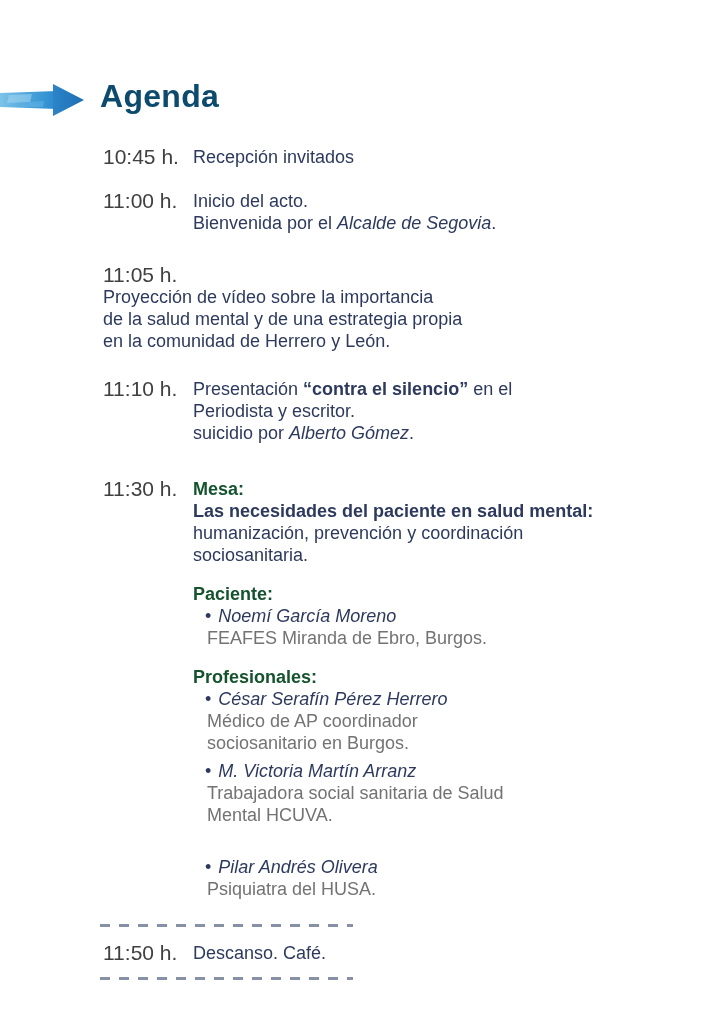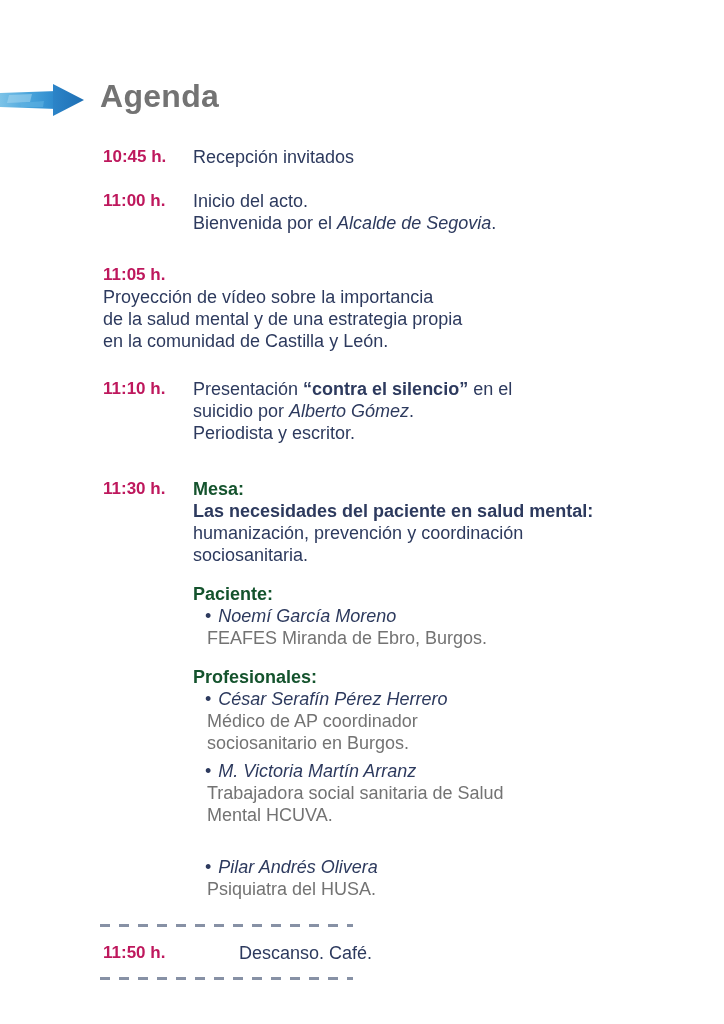--- a/index.html
+++ b/index.html
@@ -22,40 +22,40 @@
     width: 88px;
     height: 38px;
   }
   .page-title {
     position: absolute;
     top: 78px;
     left: 100px;
     margin: 0;
     font-size: 32px;
     font-weight: bold;
-    color: #737373;
+    color: #0c4a6e;
     letter-spacing: 0.3px;
   }
   .agenda {
     position: absolute;
     top: 146px;
     left: 103px;
     width: 540px;
   }
   .row {
     display: flex;
     align-items: flex-start;
   }
   .time {
     width: 90px;
     flex-shrink: 0;
-    font-weight: bold;
-    font-size: 17px;
+    font-weight: normal;
+    font-size: 21px;
     line-height: 22px;
-    color: #be185d;
+    color: #404040;
   }
   .content {
     font-size: 18px;
     line-height: 22px;
     color: #2d3a5e;
   }
   .mb1 { margin-bottom: 22px; }
   .mb2 { margin-bottom: 30px; }
   .mb3 { margin-bottom: 26px; flex-direction: column; }
   .mb4 { margin-bottom: 34px; }
@@ -83,21 +83,21 @@
     width: 253px;
     margin-left: -3px;
     background: repeating-linear-gradient(
       90deg,
       #8791a5 0px, #8791a5 10px,
       transparent 10px, transparent 19px
     );
   }
   .divider-top { margin-top: 24px; }
   .divider-bottom { margin-top: 13px; }
-  .row-break { margin-top: 15px; gap: 46px; }
+  .row-break { margin-top: 15px; }
 </style>
 </head>
 <body>
 
 <div class="arrow-wrap">
   <svg width="88" height="38" viewBox="0 0 88 38">
     <defs>
       <linearGradient id="shaftGrad" x1="0" y1="0" x2="1" y2="0">
         <stop offset="0" stop-color="#7cc3e8"></stop>
         <stop offset="0.55" stop-color="#47a2da"></stop>
@@ -132,30 +132,30 @@
       <div><span>Inicio del acto.</span></div>
       <div><span>Bienvenida por el </span><span class="it">Alcalde de Segovia</span><span>.</span></div>
     </div>
   </div>
 
   <div class="row mb3">
     <div class="time">11:05 h.</div>
     <div class="content">
       <div><span>Proyección de vídeo sobre la importancia</span></div>
       <div><span>de la salud mental y de una estrategia propia</span></div>
-      <div><span>en la comunidad de Castilla y León.</span></div>
+      <div><span>en la comunidad de Herrero y León.</span></div>
     </div>
   </div>
 
   <div class="row mb4">
     <div class="time">11:10 h.</div>
     <div class="content">
       <div><span>Presentación </span><span class="bold">“contra el silencio”</span><span> en el</span></div>
+      <div><span>Periodista y escritor.</span></div>
       <div><span>suicidio por </span><span class="it">Alberto Gómez</span><span>.</span></div>
-      <div><span>Periodista y escritor.</span></div>
     </div>
   </div>
 
   <div class="row">
     <div class="time">11:30 h.</div>
     <div class="content">
       <div class="blue-bold">Mesa:</div>
       <div class="bold">Las necesidades del paciente en salud mental:</div>
       <div><span>humanización, prevención y coordinación</span></div>
       <div><span>sociosanitaria.</span></div>

